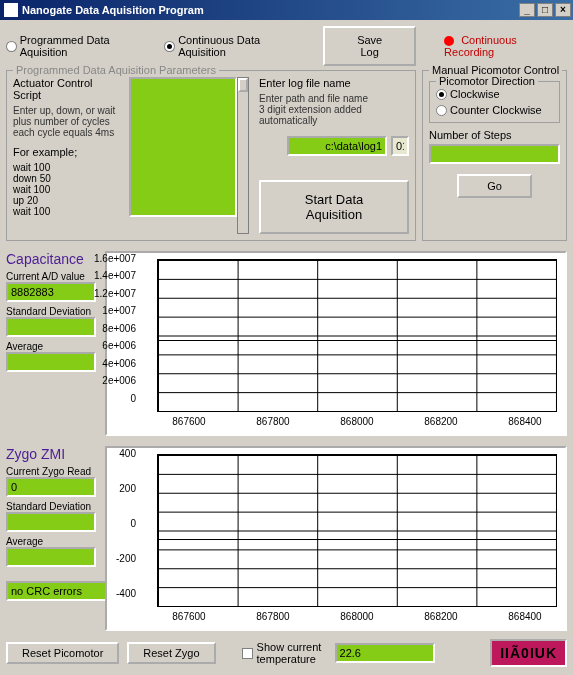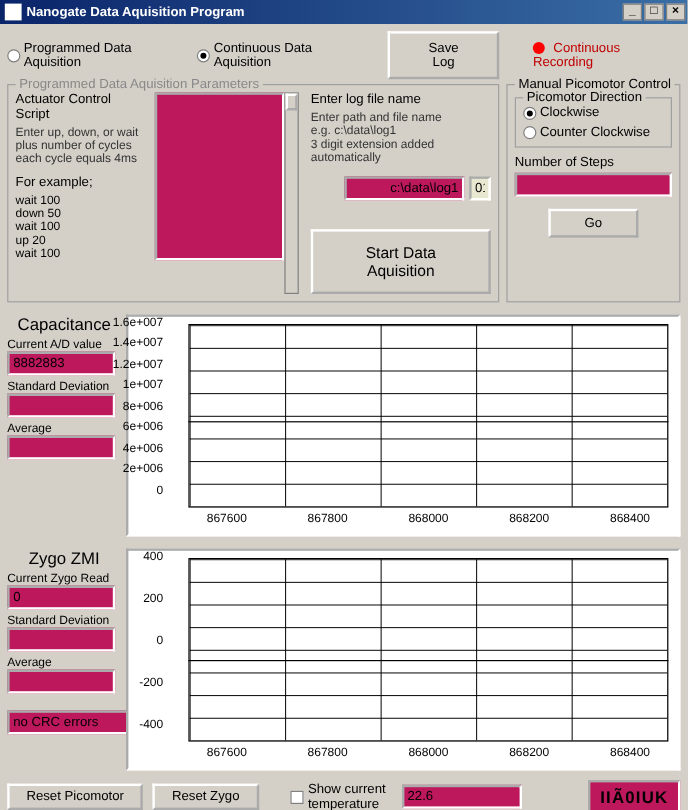--- a/index.html
+++ b/index.html
@@ -50,29 +50,29 @@
     border:1px solid #a0a0a0; padding:6px; position:relative; background:#d4d0c8;
   }
   .fieldset > .legend {
     position:absolute; top:-7px; left:6px; background:#d4d0c8; padding:0 3px;
     font-size:11px;
   }
   .topgrid { display:flex; gap:6px; }
   .col-params { flex:1.6; display:flex; gap:6px;}
   .col-manual { width:145px; }
   .sunken {
-    background:#be185d; border:2px inset #fff; padding:2px 3px; font-size:11px;
+    background:#84cc16; border:2px inset #fff; padding:2px 3px; font-size:11px;
   }
   textarea.sunken { resize:none; font-family:inherit; }
   .small { font-size:10px; color:#333; }
   .scroll-knob { width:12px; background:#d4d0c8; border:1px solid #808080; display:flex; align-items:flex-start; justify-content:center; }
   .scroll-knob .thumb { width:100%; height:14px; background:#d4d0c8; border:2px outset #fff; }
   .chartarea { display:flex; gap:4px; margin-top:10px; }
   .chart-left { width:95px; }
-  .chart-left .hdr { font-size:14px; color:#000000; margin-bottom:2px;text-align:center;}
+  .chart-left .hdr { font-size:14px; color:#4c1d95; margin-bottom:2px;}
   .chart-left label { display:block; font-size:10px; margin-top:4px;}
   .chart-box {
     flex:1; background:#fff; border:2px inset #fff; position:relative; height:185px;
     padding: 6px 8px 22px 50px;
   }
   .grid { position:absolute; left:50px; right:8px; top:6px; bottom:22px;
     border:1px solid #000;
     background-image:
       linear-gradient(to right, #000 1px, transparent 1px),
       linear-gradient(to bottom, #000 1px, transparent 1px);
@@ -147,21 +147,20 @@
         <textarea class="sunken" style="width: 108px; height: 140px;"></textarea>
         <div class="scroll-knob">
             <div class="thumb"></div>
           </div>
       </div>
 
       <div style="flex:1; padding-left:4px;">
         <div style="margin-bottom:4px;">Enter log file name</div>
         <div class="small">
           <div>Enter path and file name</div>
-          <div>e.g. c:\data\log1</div>
           <div>3 digit extension added automatically</div>
         </div>
         <div style="margin-top:10px; display:flex; gap:4px; justify-content:flex-end;">
           <input class="sunken" style="width: 100px; text-align: right;" value="c:\data\log1">
           <input class="sunken" style="width: 18px; background: rgb(232, 232, 208);" value="017">
         </div>
         <div style="margin-top:12px; text-align:center;">
           <button class="btn big" style="width:100%;margin-top:12px;">Start Data Aquisition</button>
         </div>
       </div>

